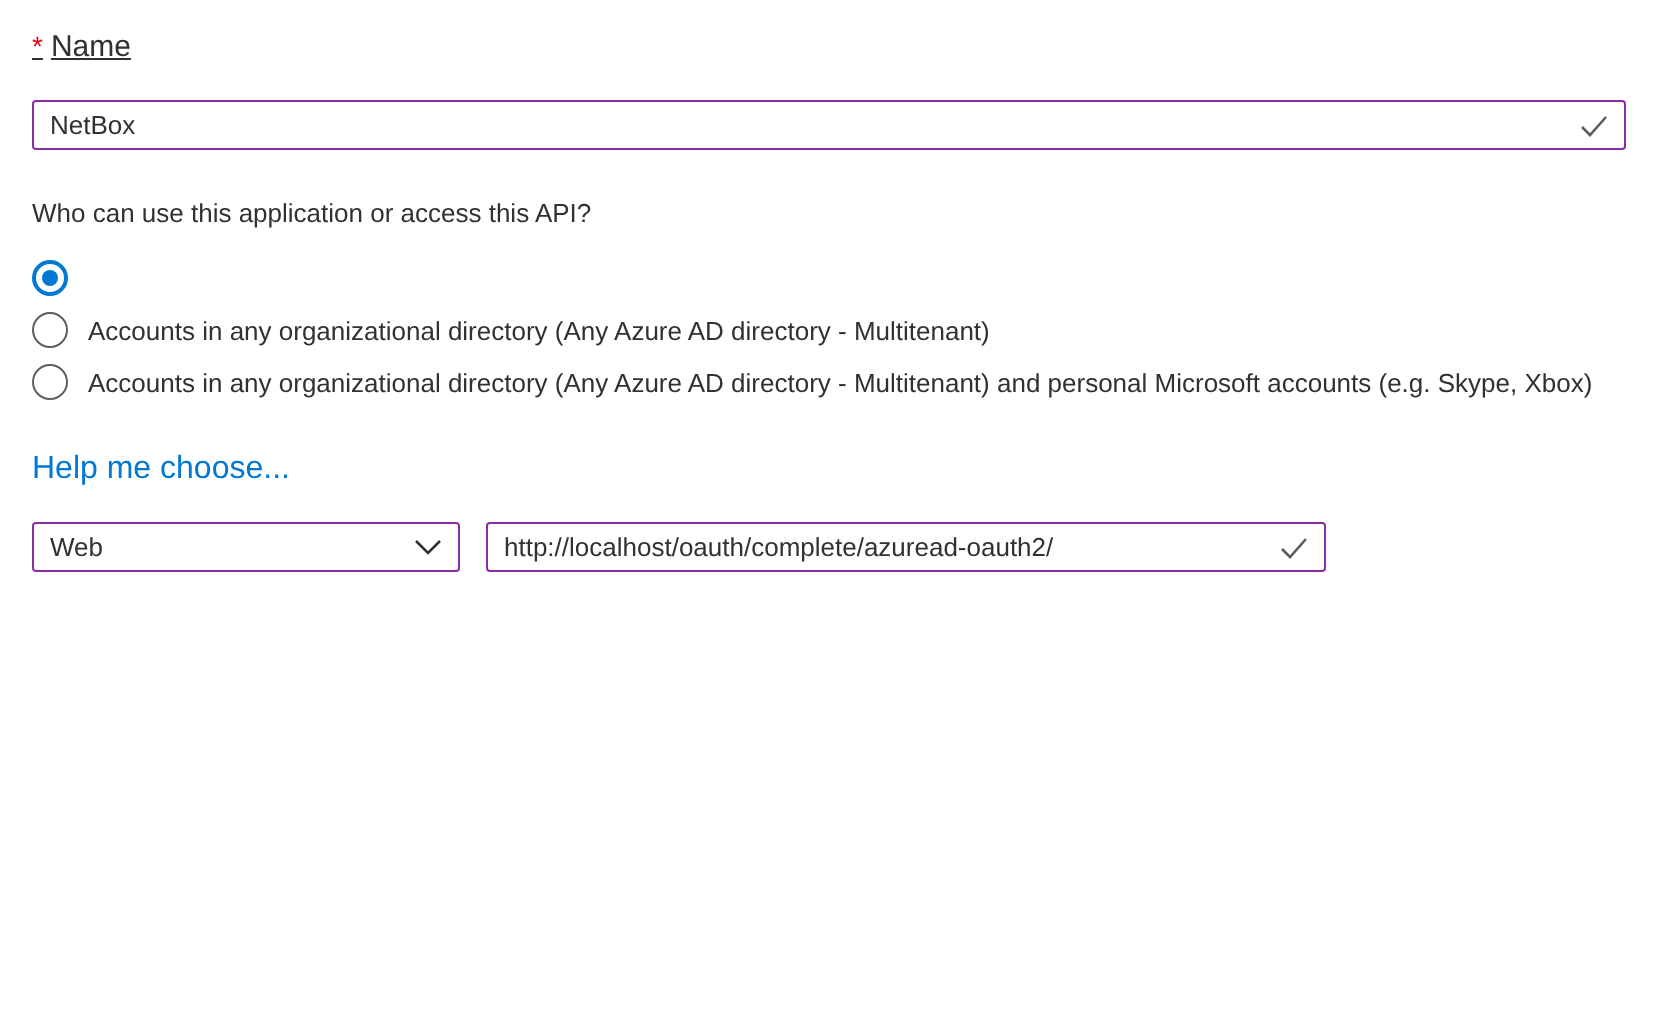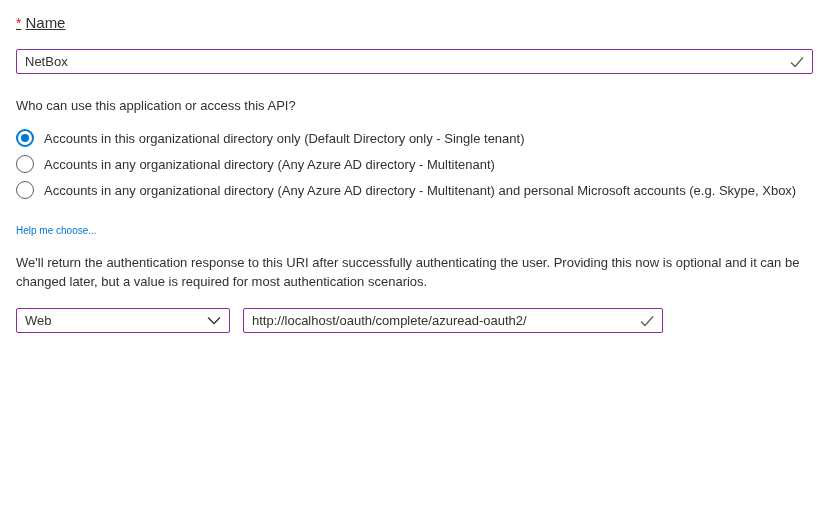--- a/index.html
+++ b/index.html
@@ -93,21 +93,21 @@
   }
   .radio-label {
     margin-left: 10px;
     font-size: 13px;
     color: #323130;
     white-space: nowrap;
   }
   .help-link {
     display: inline-block;
     margin-top: 22px;
-    font-size: 10px;
+    font-size: 16px;
     color: #0078d4;
     text-decoration: none;
     cursor: pointer;
   }
 
   
   .ru-title { margin-top: 50px; }
   .ru-desc { margin-top: 15px; width: 800px; }
   .ru-row {
     margin-top: 17px;
@@ -155,42 +155,40 @@
 
 <div>
 
   <p class="desc-text sat-question">Who can use this application or access this API?</p>
 
   <div class="radio-group">
     <div class="radio-row">
       <span class="radio-circle selected">
           <span class="radio-dot"></span>
         </span>
-      <span class="radio-label">Accounts in this organizational directory only (Default Directory only - Single tenant)</span>
     </div>
     <div class="radio-row">
       <span class="radio-circle">
           <span class="radio-dot"></span>
         </span>
       <span class="radio-label">Accounts in any organizational directory (Any Azure AD directory - Multitenant)</span>
     </div>
     <div class="radio-row">
       <span class="radio-circle">
           <span class="radio-dot"></span>
         </span>
       <span class="radio-label">Accounts in any organizational directory (Any Azure AD directory - Multitenant) and personal Microsoft accounts (e.g. Skype, Xbox)</span>
     </div>
   </div>
 
   <a class="help-link" href="#">Help me choose...</a>
 </div>
 
 <div>
 
-  <p class="desc-text ru-desc">We'll return the authentication response to this URI after successfully authenticating the user. Providing this now is optional and it can be changed later, but a value is required for most authentication scenarios.</p>
 
   <div class="ru-row">
     <div class="platform-select">
       <span class="select-value">Web</span>
       <span class="check-icon">
         <svg width="14" height="9" viewBox="0 0 14 9">
             <path d="M1 1.5 L7 7.5 L13 1.5" fill="none" stroke="#323130" stroke-width="1.3"></path>
           </svg>
       </span>
     </div>

